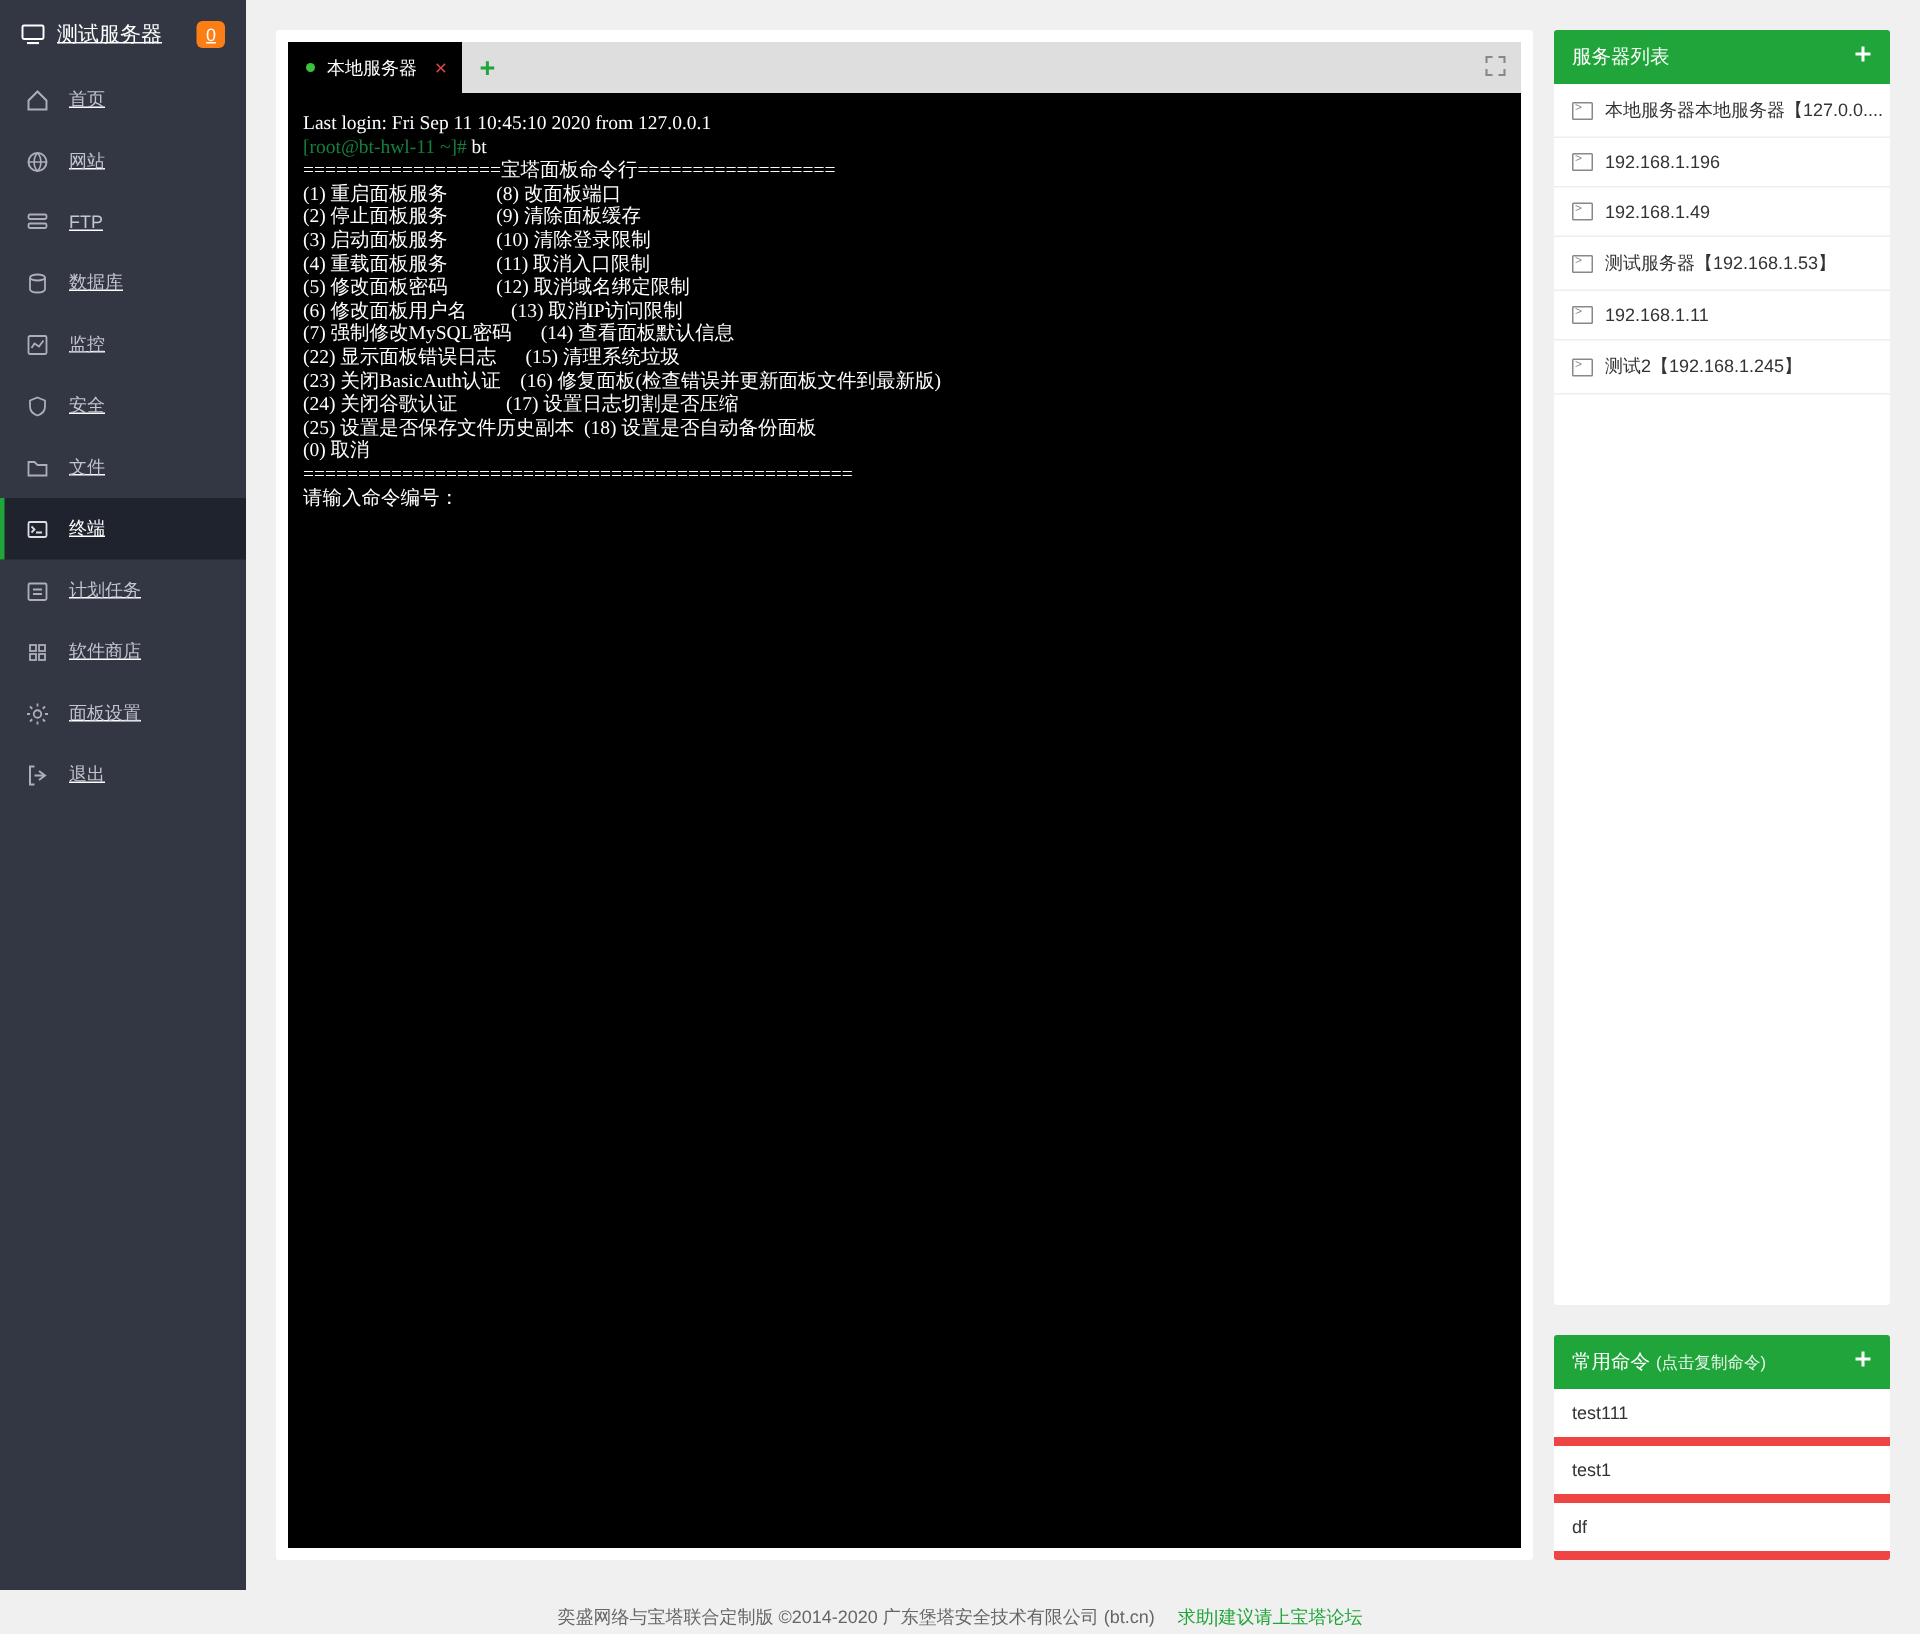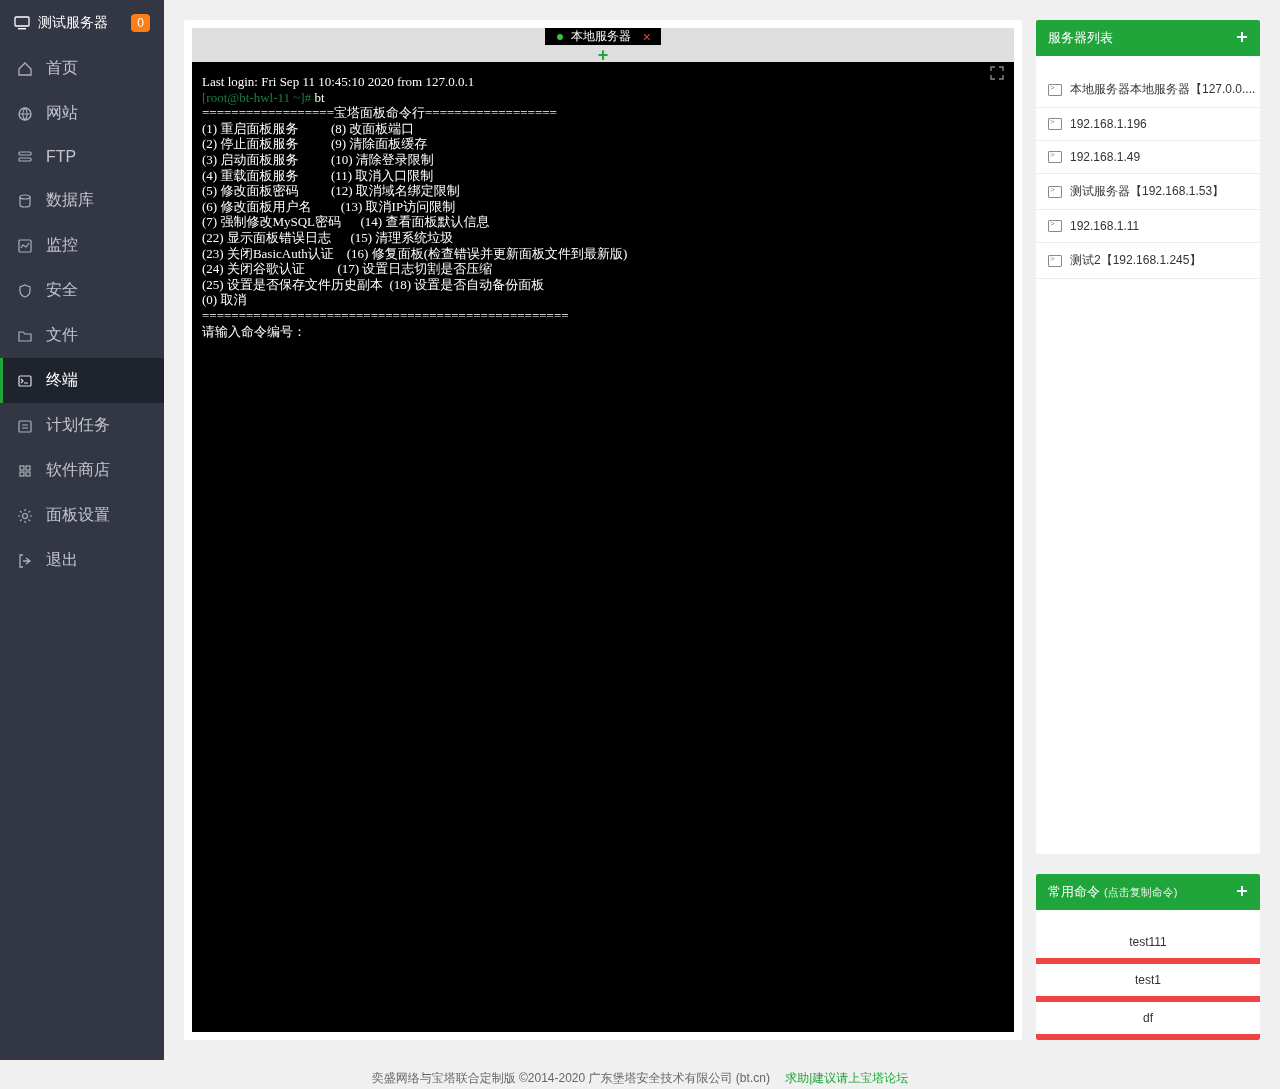--- a/index.html
+++ b/index.html
@@ -11,73 +11,74 @@
     }
     .app { display: flex; min-height: 1060px; }
 
     
     .sidebar {
       width: 164px;
       background: #333744;
       color: #fff;
       display: flex;
       flex-direction: column;
+      text-decoration: underline;
     }
     .sb-header {
       display: flex; align-items: center; padding: 14px 14px; font-size: 14px;
     }
     .sb-header .server-icon {
       width: 16px; height: 14px; margin-right: 8px;
       display: inline-flex; align-items: center; justify-content: center;
     }
     .sb-header .badge {
       margin-left: auto; background: #fd7e14; color: #fff;
       border-radius: 4px; padding: 0 6px; font-size: 12px; line-height: 18px;
     }
     .sb-nav { list-style: none; }
     .sb-nav li {
       display: flex; align-items: center; padding: 12px 16px;
-      color: #c2c5cd; cursor: pointer; font-size: 16px;
+      color: #c2c5cd; cursor: pointer; font-size: 12px;
     }
     .sb-nav li.active { background: #1f232e; color: #fff; border-left: 3px solid #20a53a; padding-left: 13px; }
     .sb-nav li .nav-icon { width: 18px; margin-right: 12px; display: inline-flex; align-items: center; justify-content: center; opacity: 0.85; }
 
     
     .content { flex: 1; display: flex; padding: 20px; gap: 14px; }
     .term-panel { flex: 1; background: #fff; padding: 8px; border-radius: 2px; display: flex; flex-direction: column; }
     .right-col { width: 224px; display: flex; flex-direction: column; gap: 20px; }
 
     
-    .tabbar { display: flex; align-items: center; background: #dedede; height: 34px; position: relative; flex-direction: column; }
+    .tabbar { display: flex; align-items: center; background: #dedede; height: 34px; position: relative; }
     .tab {
       background: #000; color: #fff; padding: 0 30px 0 26px; position: relative;
       display: flex; align-items: center; height: 100%; font-size: 12px;
     }
     .tab .dot { width: 6px; height: 6px; background: #3ac23a; border-radius: 50%; position: absolute; left: 12px; }
     .tab .close { position: absolute; right: 10px; color: #d94545; cursor: pointer; font-size: 14px; line-height: 1; }
     .tab-add { width: 34px; text-align: center; color: #20a53a; font-size: 18px; font-weight: bold; cursor: pointer; }
     .tab-expand { margin-left: auto; width: 34px; text-align: center; color: #888; cursor: pointer; }
 
     
     .terminal {
       background: #000; color: #fff; flex: 1; padding: 12px 10px;
       font-family: Liberation Serif, serif; font-size: 13px;
       white-space: pre; line-height: 1.2; overflow: auto; min-height: 860px;
     }
     .terminal .yellow { color: #15803d; }
 
     
-    .panel { background: #fff; border-radius: 2px; overflow: hidden; text-align: center; }
+    .panel { background: #fff; border-radius: 2px; overflow: hidden; }
     .panel-hd {
       background: #20a53a; color: #fff; display: flex; align-items: center;
       padding: 9px 12px; font-size: 13px;
     }
     .panel-hd .sub { font-size: 11px; opacity: 0.9; margin-left: 4px; }
     .panel-hd .add { margin-left: auto; cursor: pointer; font-size: 16px; }
-    .srv-list, .cmd-list { list-style: none; margin-top: 16px; }
+    .srv-list, .cmd-list { list-style: none; }
     .srv-list li {
       display: flex; align-items: center; padding: 9px 12px; border-bottom: 1px solid #eee;
       font-size: 12px; cursor: pointer; white-space: nowrap; overflow: hidden; text-overflow: ellipsis;
     }
     .srv-list li .term-ico { width: 14px; height: 12px; margin-right: 8px; border: 1.3px solid #888; border-radius: 1px; position: relative; flex-shrink: 0; }
     .srv-list li .term-ico::after { content: ">"; font-size: 8px; color: #888; position: absolute; left: 1px; top: -2px; }
     .cmd-list li { padding: 9px 12px; border-bottom: 6px solid #ef4444; font-size: 12px; cursor: pointer; }
     .server-panel { flex: 1; }
     .server-panel .panel { height: 100%; }
 

